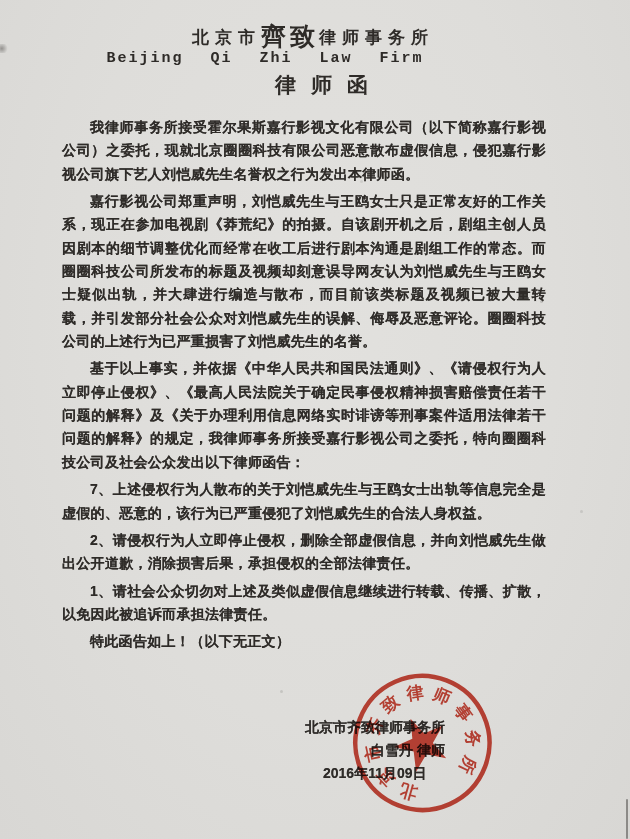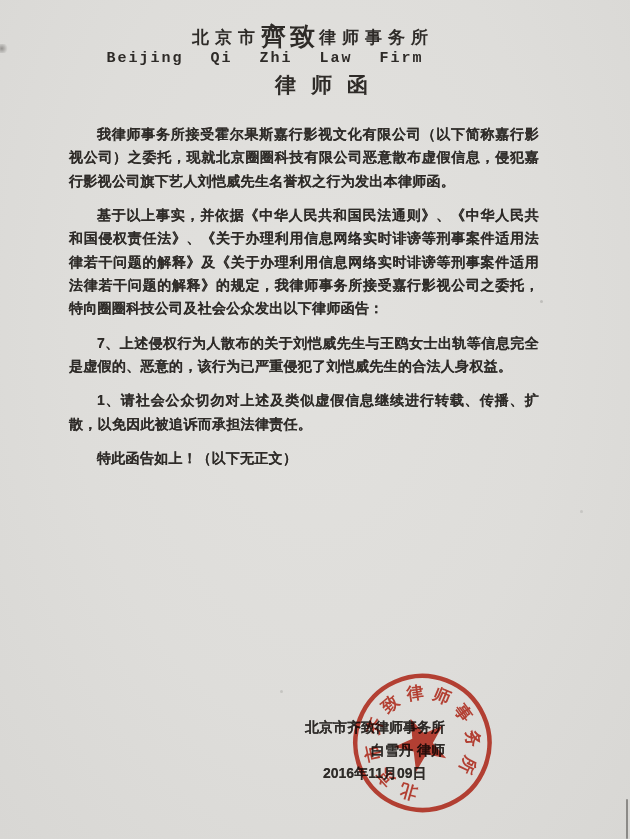--- a/index.html
+++ b/index.html
@@ -32,21 +32,21 @@
   .doc-title{
     position:absolute;left:14px;top:71px;width:630px;
     font-weight:700;font-size:21px;letter-spacing:15px;
   }
 
   
   .body-text{
     position:absolute;left:58px;top:112px;width:492px;
   }
   .body-text p{
-    margin:11px;text-indent:2em;text-align:justify;
+    margin:4px;text-indent:2em;text-align:justify;
     font-size:14px;line-height:23.35px;font-weight:700;
     letter-spacing:0.3px;
     text-shadow:0 0 0.6px rgba(46,43,40,0.75);
   }
 
   
   .signature{
     position:absolute;left:305px;top:716px;
     font-size:14px;font-weight:700;line-height:23px;
     text-shadow:0 0 0.6px rgba(46,43,40,0.7);
@@ -94,22 +94,24 @@
 <div class="page ink">
 
   <div class="header">
     <div class="firm-cn"><span>北京市</span><span class="big">齊致</span><span>律师事务所</span></div>
     <div class="firm-en">Beijing Qi Zhi Law Firm</div>
     <div class="doc-title">律师函</div>
   </div>
 
   <div class="body-text">
     <p>我律师事务所接受霍尔果斯嘉行影视文化有限公司（以下简称嘉行影视公司）之委托，现就北京圈圈科技有限公司恶意散布虚假信息，侵犯嘉行影视公司旗下艺人刘恺威先生名誉权之行为发出本律师函。</p>
-    <p>基于以上事实，并依据《中华人民共和国民法通则》、《中华人民共和国侵权责任法》、《关于办理利用信息网络实时诽谤等刑事案件适用法律若干问题的解释》及《关于办理利用信息网络实时诽谤等刑事案件适用法律若干问题的解释》的规定，我律师事务所接受嘉行影视公司之委托，特向圈圈科技公司及社会公众发出以下律师函告：</p>
+    <p>嘉行影视公司郑重声明，刘恺威先生与王鸥女士只是正常友好的工作关系，现正在参加电视剧《莽荒纪》的拍摄。自该剧开机之后，剧组主创人员因剧本的细节调整优化而经常在收工后进行剧本沟通是剧组工作的常态。而圈圈科技公司所发布的标题及视频却刻意误导网友认为刘恺威先生与王鸥女士疑似出轨，并大肆进行编造与散布，而目前该类标题及视频已被大量转载，并引发部分社会公众对刘恺威先生的误解、侮辱及恶意评论。圈圈科技公司的上述行为已严重损害了刘恺威先生的名誉。</p>
+    <p>基于以上事实，并依据《中华人民共和国民法通则》、《请侵权行为人立即停止侵权》、《最高人民法院关于确定民事侵权精神损害赔偿责任若干问题的解释》及《关于办理利用信息网络实时诽谤等刑事案件适用法律若干问题的解释》的规定，我律师事务所接受嘉行影视公司之委托，特向圈圈科技公司及社会公众发出以下律师函告：</p>
     <p>7、上述侵权行为人散布的关于刘恺威先生与王鸥女士出轨等信息完全是虚假的、恶意的，该行为已严重侵犯了刘恺威先生的合法人身权益。</p>
+    <p>2、请侵权行为人立即停止侵权，删除全部虚假信息，并向刘恺威先生做出公开道歉，消除损害后果，承担侵权的全部法律责任。</p>
     <p>1、请社会公众切勿对上述及类似虚假信息继续进行转载、传播、扩散，以免因此被追诉而承担法律责任。</p>
     <p>特此函告如上！（以下无正文）</p>
   </div>
 
   <div class="signature">
     <div class="sig-firm">北京市齐致律师事务所</div>
     <div class="sig-lawyer">白雪丹 律师</div>
     <div class="sig-date">2016年11月09日</div>
   </div>
 

